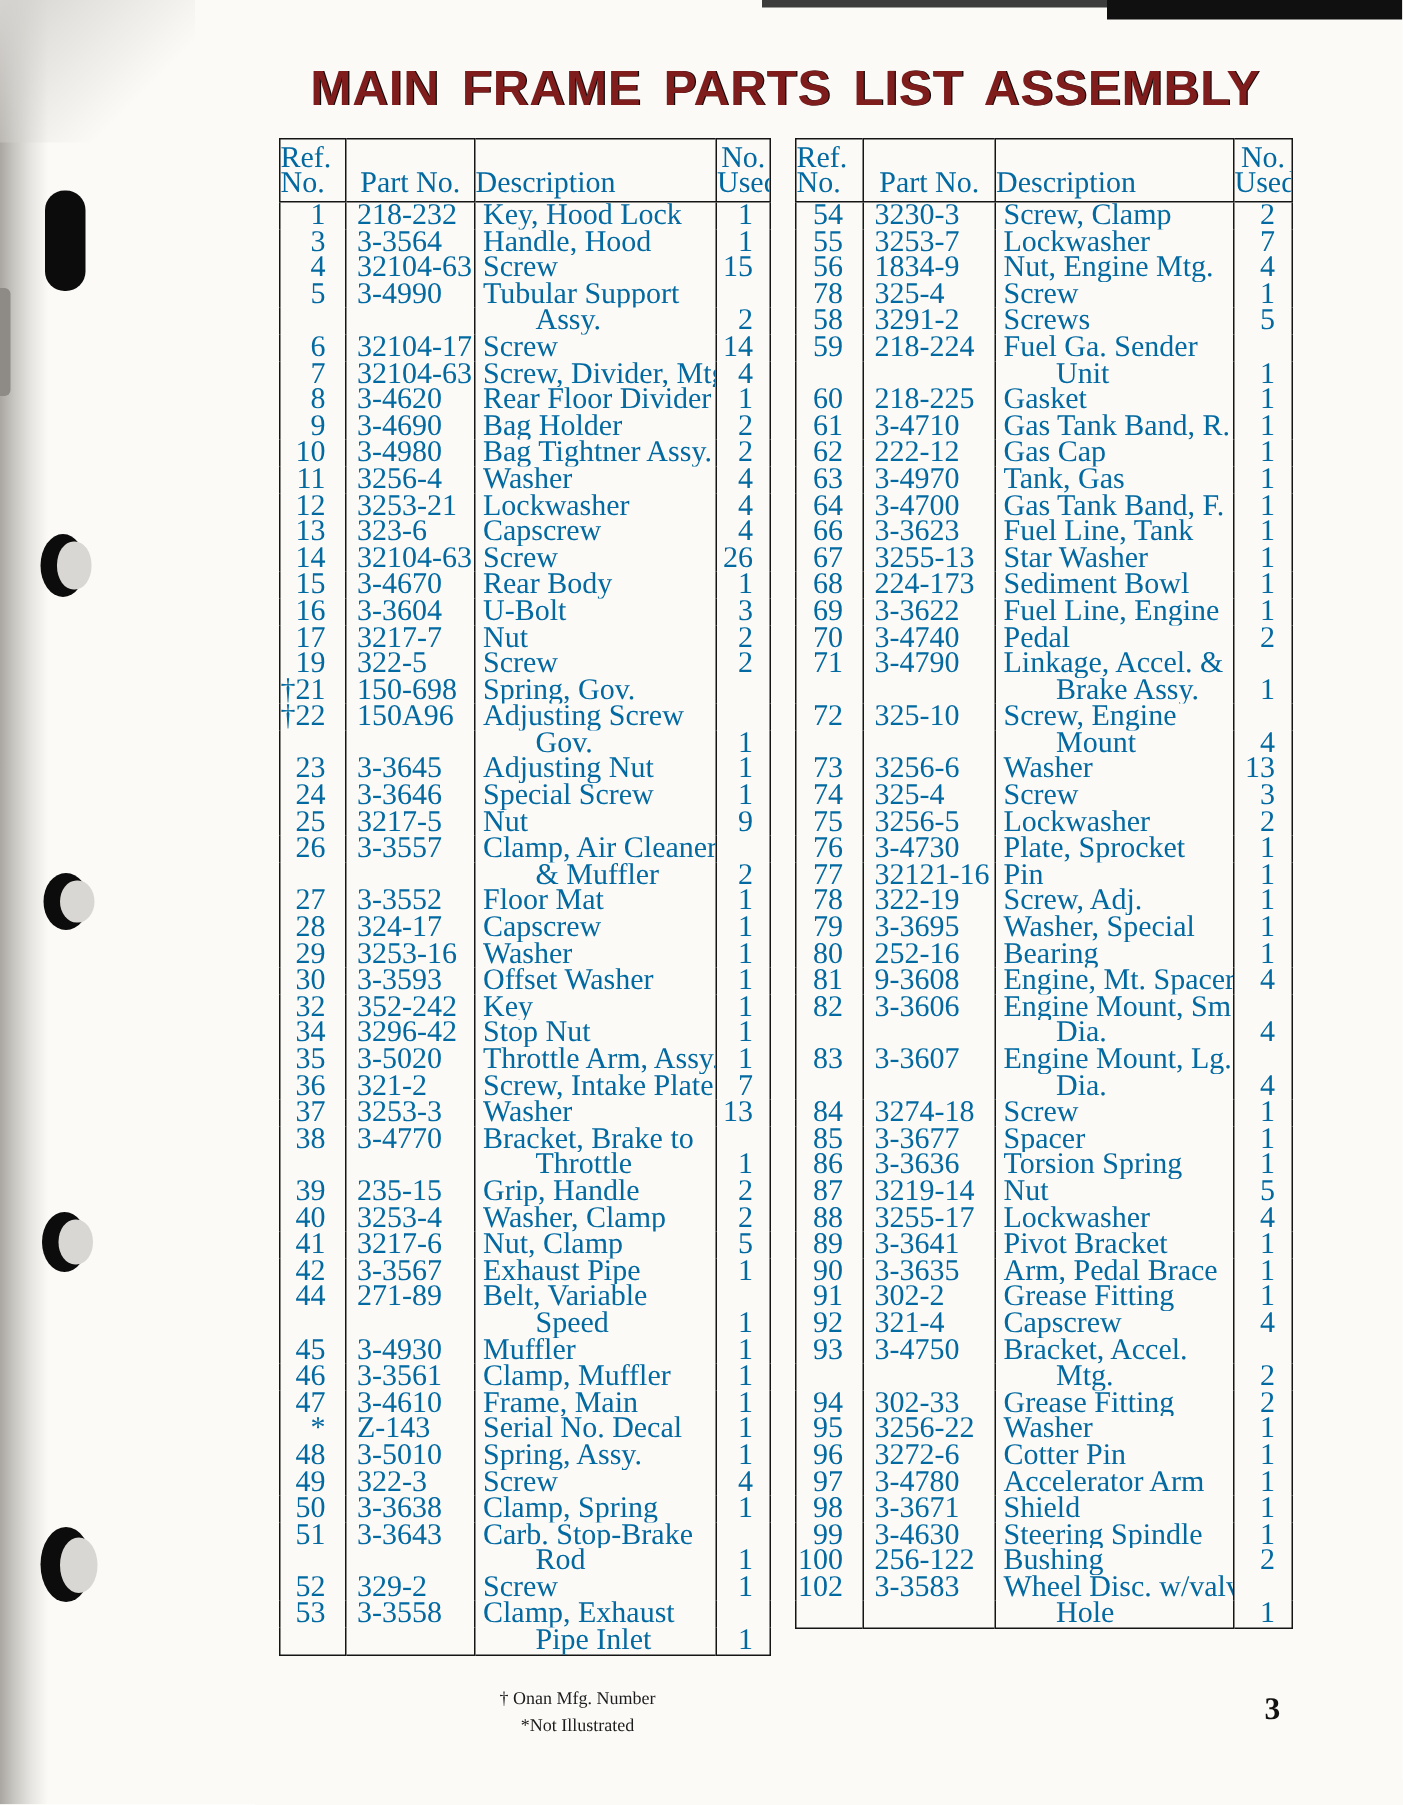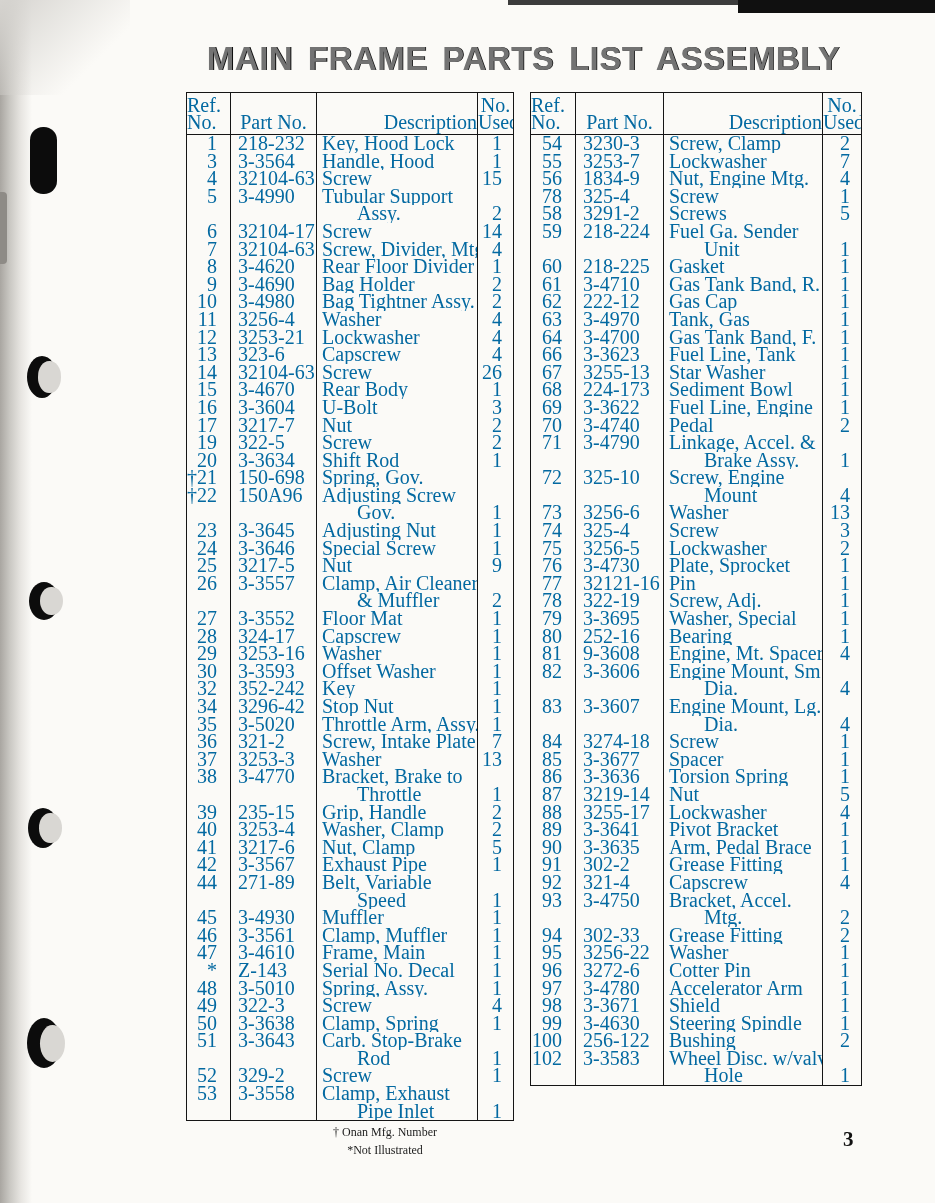--- a/index.html
+++ b/index.html
@@ -24,39 +24,39 @@
   #hole-1 { left:30px; top:127px; width:27px; height:67px; }
   #hole-2 { left:27px; top:356px; width:30px; height:42px; }
   #hole-3 { left:29px; top:582px; width:30px; height:38px; }
   #hole-4 { left:28px; top:808px; width:30px; height:40px; }
   #hole-5 { left:27px; top:1018px; width:34px; height:50px; }
 
   
   .title {
     position:absolute; left:186px; top:40px; width:675px; text-align:center;
     font-family:"Liberation Sans","DejaVu Sans",sans-serif; font-weight:700;
-    font-size:33px; letter-spacing:0.5px; word-spacing:5px; color:#737373;
+    font-size:33px; letter-spacing:0.5px; word-spacing:5px; color:#7f1d1d;
     text-shadow:0.8px 0 #0d0d0d;
   }
 
   
   table.parts-table {
     position:absolute; top:92px; border-collapse:collapse; table-layout:fixed;
     border:1.8px solid #151515; font-size:20px; color:#0369a1;
   }
   #table-left  { left:186px; width:327px; }
   #table-right { left:530px; width:331px; }
   .parts-table th, .parts-table td { font-weight:normal; padding:0; white-space:nowrap; overflow:hidden; }
   .parts-table thead th { border-bottom:1.8px solid #151515; height:38px; vertical-align:bottom;
     padding-bottom:3px; line-height:17px; }
   .parts-table th.b-l, .parts-table td.c-part, .parts-table td.c-desc, .parts-table td.c-used {
     border-left:1.6px solid #151515; }
   .h-ref  { text-align:left; padding-left:5px; }
   .h-part { text-align:center; padding-left:7px; }
-  .h-desc { text-align:right;margin-left:42px; }
+  .h-desc { text-align:left;margin-left:42px; }
   .h-used { text-align:center; }
   .parts-table tbody td { height:17.6px; line-height:17.6px; }
   td.c-ref  { text-align:right; padding-right:13px; }
   td.c-part { padding-left:7px; }
   td.c-desc { padding-left:5px; }
   td.c-desc.cont { padding-left:40px; }
   td.c-used { text-align:right; padding-right:11px; }
 
   
   .footnotes { position:absolute; left:250px; top:1123px; width:270px; text-align:center;
@@ -199,26 +199,20 @@
           <td class="c-desc">Nut</td>
           <td class="c-used">2</td>
         </tr>
         <tr>
           <td class="c-ref">19</td>
           <td class="c-part">322-5</td>
           <td class="c-desc">Screw</td>
           <td class="c-used">2</td>
         </tr>
         <tr>
-          <td class="c-ref">20</td>
-          <td class="c-part">3-3634</td>
-          <td class="c-desc">Shift Rod</td>
-          <td class="c-used">1</td>
-        </tr>
-        <tr>
           <td class="c-ref">†21</td>
           <td class="c-part">150-698</td>
           <td class="c-desc">Spring, Gov.</td>
           <td class="c-used"></td>
         </tr>
         <tr>
           <td class="c-ref">†22</td>
           <td class="c-part">150A96</td>
           <td class="c-desc">Adjusting Screw</td>
           <td class="c-used"></td>

